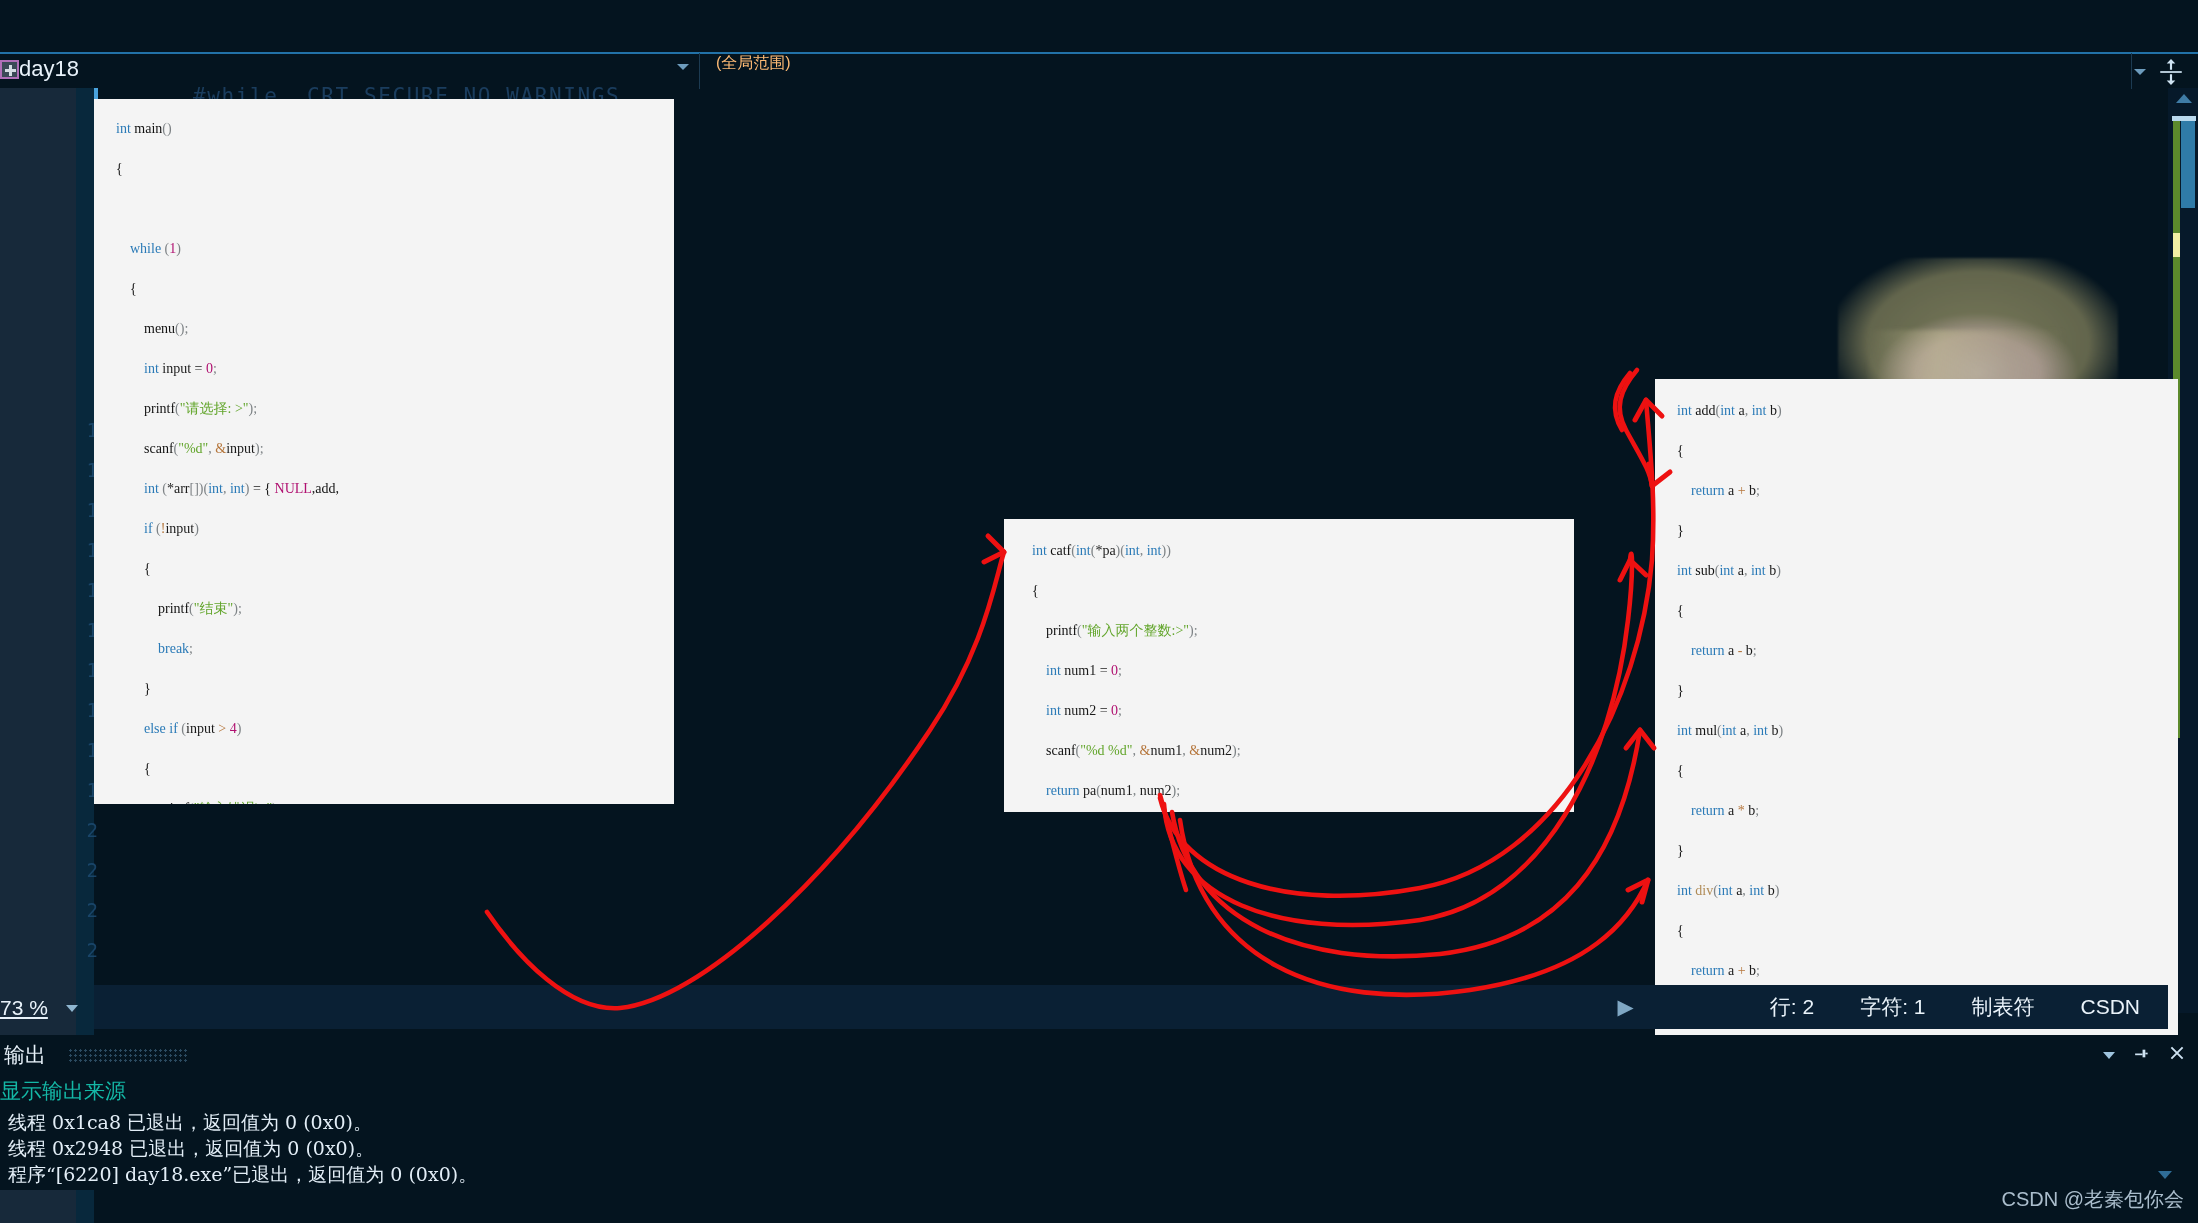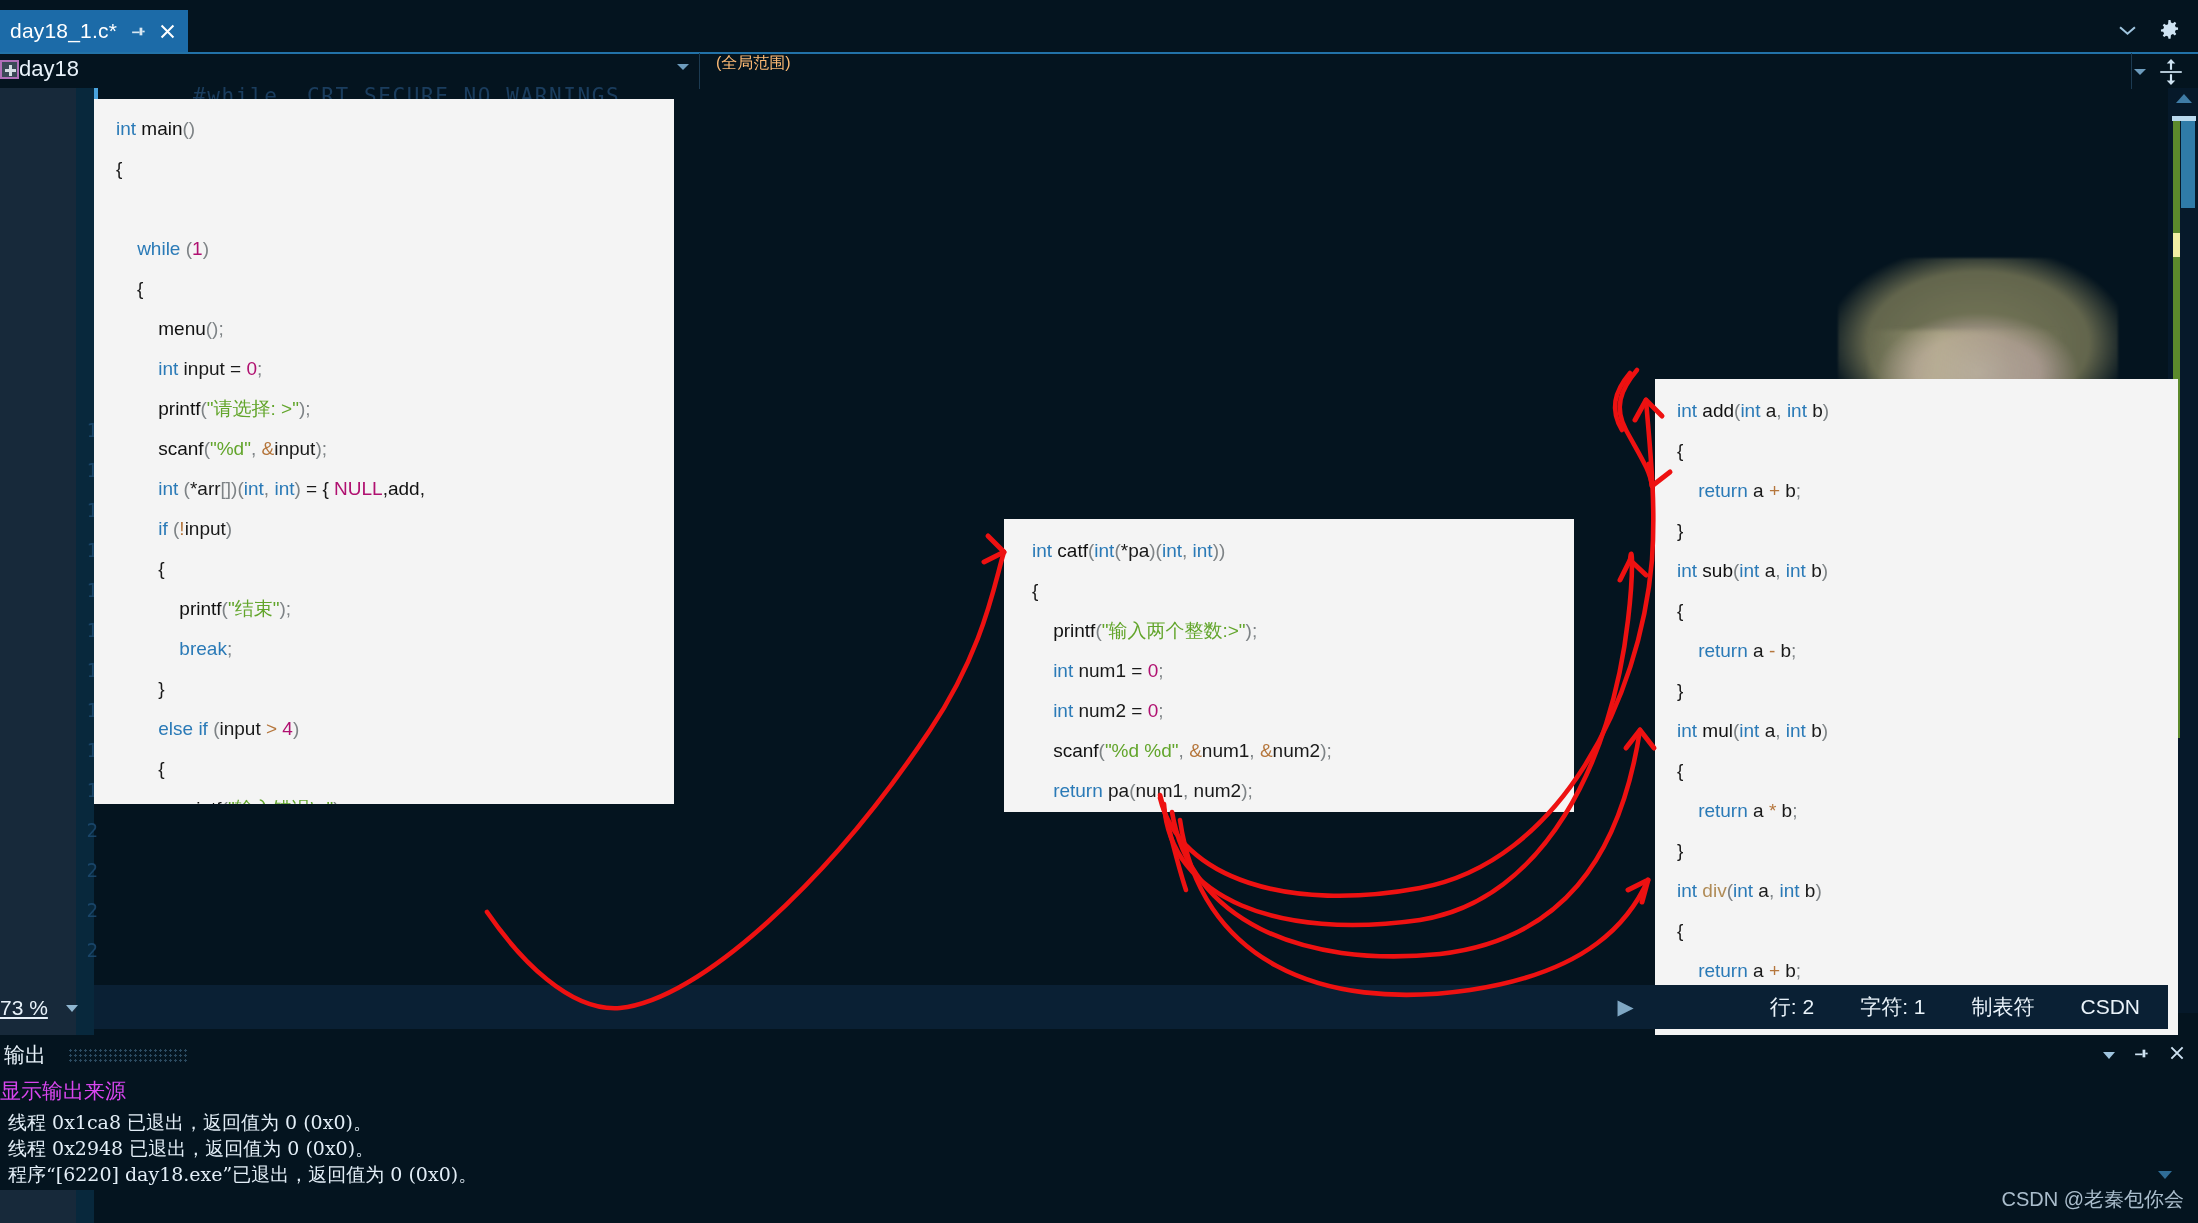--- a/index.html
+++ b/index.html
@@ -178,22 +178,22 @@
   }
   .vscroll-thumb-cap {
     position: absolute; left: 4px; top: 28px; width: 24px; height: 5px;
     background: #b9d9ee;
   }
 
   
   .code-panel {
     position: absolute;
     background: #f4f4f4;
-    font-family: Liberation Sans, sans-serif;
-    font-size: 19px;
+    font-family: Liberation Serif, serif;
+    font-size: 14px;
     line-height: 40px;
     color: #1a1a1a;
     white-space: pre;
     overflow: hidden;
     z-index: 4;
   }
   #panel-main   { left: 94px;  top: 99px;  width: 580px;  height: 705px; padding: 10px 0 0 22px; }
   #panel-catf   { left: 1004px; top: 519px; width: 570px;  height: 293px; padding: 12px 0 0 28px; }
   #panel-ops    { left: 1655px; top: 379px; width: 523px;  height: 730px; padding: 12px 0 0 22px; }
 
@@ -264,21 +264,21 @@
     display: flex; align-items: center; gap: 18px;
     color: #cfe3f2; font-size: 20px;
   }
   .out-caret {
     width: 0; height: 0;
     border-left: 6px solid transparent; border-right: 6px solid transparent;
     border-top: 7px solid #9fc4de;
   }
   .output-source {
     position: absolute; left: 0; top: 42px;
-    color: #d946ef; font-size: 21px;
+    color: #14b8a6; font-size: 21px;
   }
   .output-log {
     position: absolute; left: 8px; top: 74px; right: 0;
     font-family: "DejaVu Serif", serif;
     font-size: 19px; line-height: 26px;
     color: #e3eef7;
     white-space: pre;
   }
 
   
@@ -297,48 +297,20 @@
 </style>
 </head>
 <body>
 
 <div id="root">
 
   <div class="ide-bg"></div>
   <div class="wallpaper"></div>
   <div class="wallpaper-strand"></div>
 
-  <div class="tabstrip">
-    <div class="tab">
-      <span class="tab-title">day18_1.c*</span>
-      <span class="tab-pin">
-        <svg width="17" height="17" viewBox="0 0 16 16" aria-hidden="true">
-          <path d="M2 8h7v1.6H2z" fill="#d9e8f2"></path>
-          <path d="M9 4.4h2.6v7.2H9z" fill="#d9e8f2"></path>
-          <path d="M11.6 7.2h2.2v1.6h-2.2z" fill="#d9e8f2"></path>
-        </svg>
-      </span>
-      <span class="tab-close">
-        <svg width="19" height="19" viewBox="0 0 16 16" aria-hidden="true">
-          <path d="M3 3l10 10M13 3L3 13" stroke="#ffffff" stroke-width="1.7" fill="none"></path>
-        </svg>
-      </span>
-    </div>
-    <div class="tabstrip-chevron">
-      <svg width="17" height="11" viewBox="0 0 16 10" aria-hidden="true">
-        <path d="M1 2l7 6 7-6" stroke="#9fc4de" stroke-width="2" fill="none"></path>
-      </svg>
-    </div>
-    <div class="tabstrip-gear">
-      <svg width="25" height="25" viewBox="0 0 24 24" aria-hidden="true">
-        <path d="M12 8.2a3.8 3.8 0 100 7.6 3.8 3.8 0 000-7.6zm0 2a1.8 1.8 0 110 3.6 1.8 1.8 0 010-3.6z" fill="#cfe3f2"></path>
-        <path d="M11 2h2l.4 2.2 1.9.8 1.8-1.3 1.4 1.4-1.3 1.8.8 1.9 2.2.4v2l-2.2.4-.8 1.9 1.3 1.8-1.4 1.4-1.8-1.3-1.9.8L13 20h-2l-.4-2.2-1.9-.8-1.8 1.3-1.4-1.4 1.3-1.8-.8-1.9L3.8 13v-2l2.2-.4.8-1.9L5.5 6.9 6.9 5.5l1.8 1.3 1.9-.8z" fill="#cfe3f2"></path>
-      </svg>
-    </div>
-  </div>
 
   <div class="navbar">
     <div class="nav-combo" id="nav-scope">
       <span class="nav-label"></span>
       <span class="nav-caret"></span>
     </div>
     <div class="nav-combo" id="nav-member">
       <span class="nav-label">(全局范围)</span>
     </div>
     <div class="nav-caret-right"></div>

